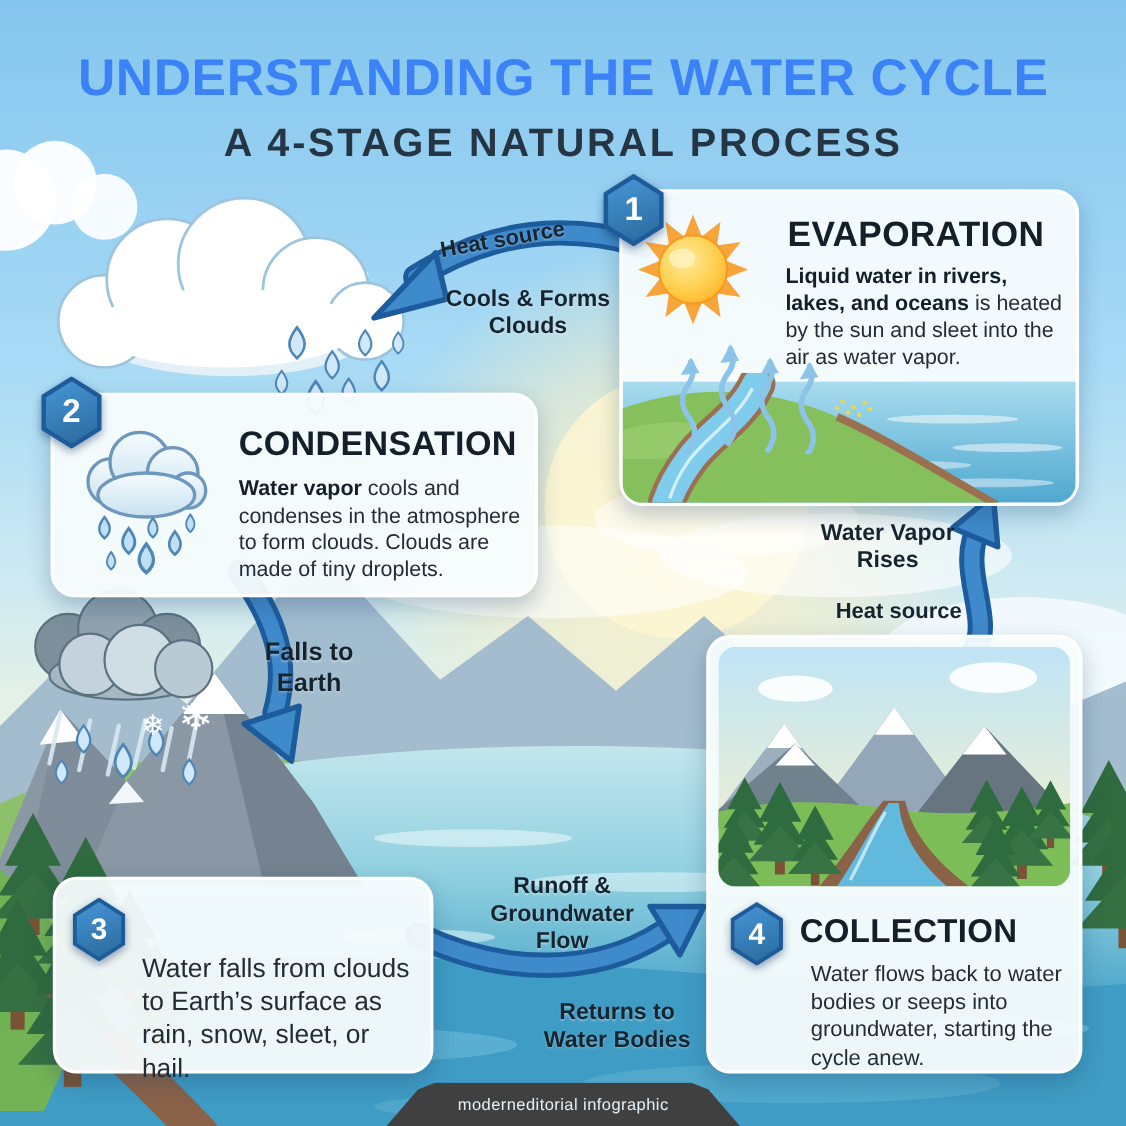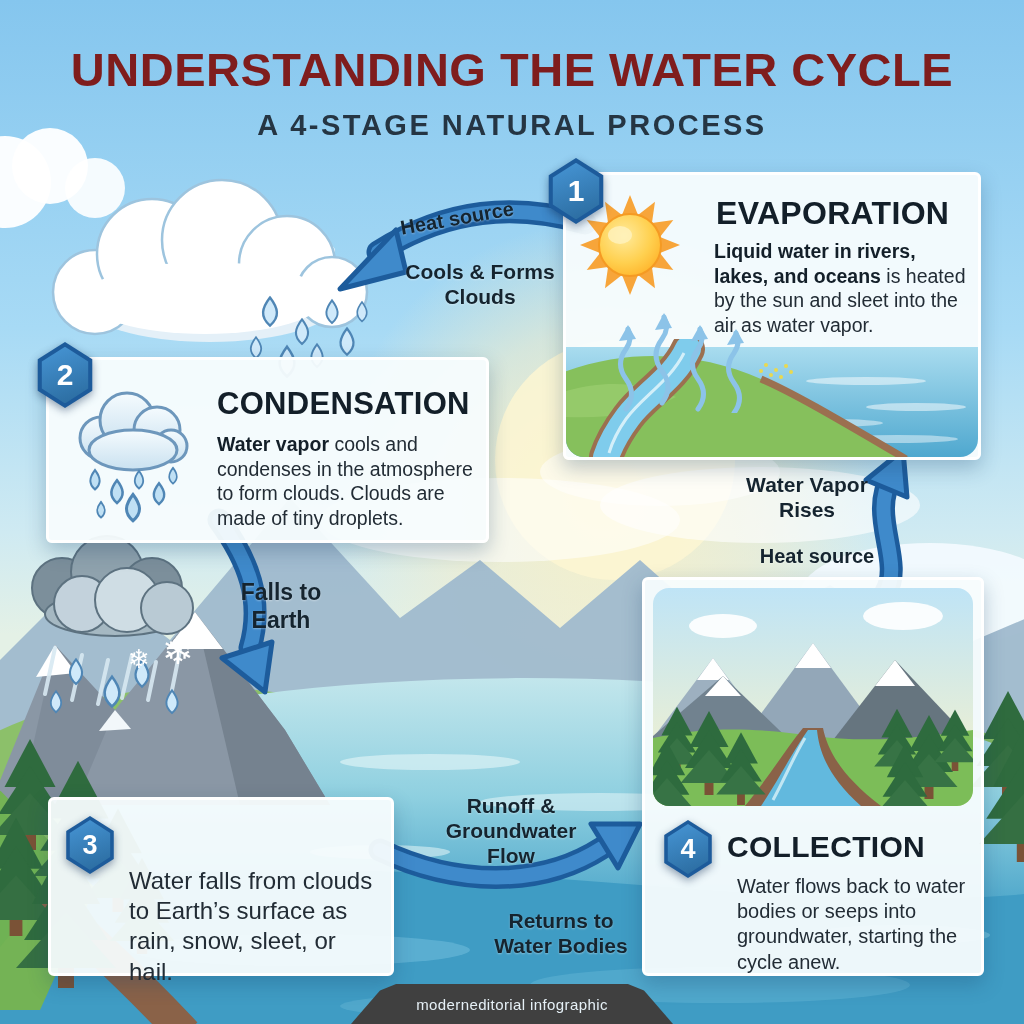--- a/index.html
+++ b/index.html
@@ -2,24 +2,24 @@
 <html><head>
 <meta charset="utf-8">
 <style>
   html,body{margin:0;padding:0;background:#ffffff;}
   .canvas{position:relative;width:1024px;height:1024px;overflow:hidden;
     font-family:"Liberation Sans","DejaVu Sans",sans-serif;}
   .scene,.arrows{position:absolute;left:0;top:0;}
   .scene{z-index:0;}
   .arrows{z-index:1;}
   .header{position:absolute;left:0;right:0;top:42px;text-align:center;z-index:4;}
-  .title{margin:0;font-size:47px;font-weight:800;letter-spacing:.5px;color:#7f1d1d;}
-  .subtitle{margin:12px 18px 0;font-size:29px;font-weight:600;letter-spacing:2.5px;color:#253543;}
+  .title{margin:0;font-size:47px;font-weight:800;letter-spacing:.5px;color:#3b82f6;}
+  .subtitle{margin:12px 18px 0;font-size:36px;font-weight:600;letter-spacing:2.5px;color:#253543;}
   .card{position:absolute;background:rgba(247,252,253,.95);border:3px solid #ffffff;
-    border-radius:6px;box-shadow:0 8px 20px rgba(25,65,105,.28);z-index:2;}
+    border-radius:22px;box-shadow:0 8px 20px rgba(25,65,105,.28);z-index:2;}
   .stage-title{position:absolute;font-weight:800;color:#131f29;letter-spacing:.3px;}
   .stage-body{position:absolute;color:#222c35;line-height:1.26;}
   .stage-body b{color:#131f29;}
   .badge{position:absolute;z-index:3;filter:drop-shadow(0 3px 4px rgba(15,45,85,.45));}
   .hex-outer{width:100%;height:100%;background:#1d5b9b;display:flex;align-items:center;justify-content:center;
     clip-path:polygon(50% 0,94% 26%,94% 74%,50% 100%,6% 74%,6% 26%);}
   .hex-inner{width:85%;height:86%;background:linear-gradient(160deg,#4796d6,#29699c);
     clip-path:polygon(50% 0,94% 26%,94% 74%,50% 100%,6% 74%,6% 26%);
     display:flex;align-items:center;justify-content:center;color:#fff;font-weight:800;font-size:30px;}
   .flow-label{position:absolute;transform:translate(-50%,-50%);font-weight:700;font-size:20px;

